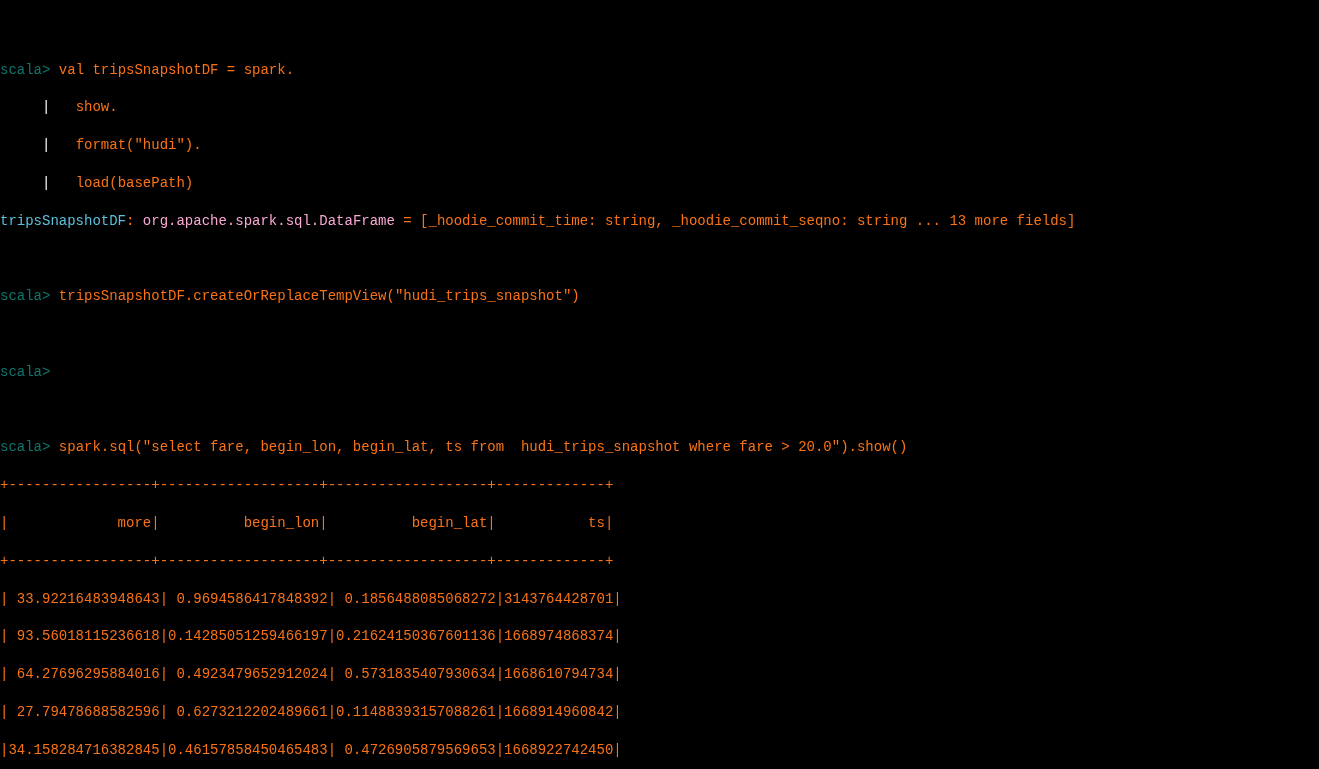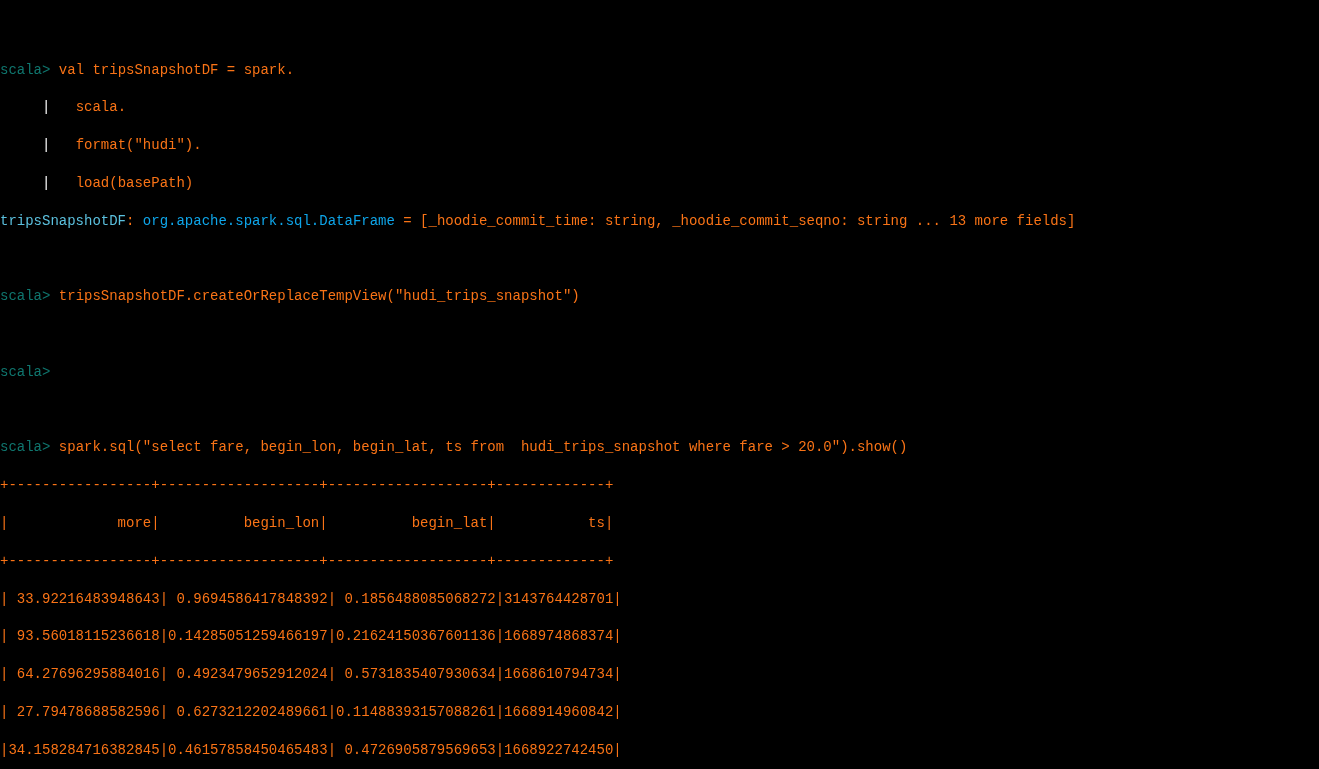--- a/index.html
+++ b/index.html
@@ -8,30 +8,30 @@
       font-family: "Consolas", "Monaco", "Courier New", monospace;
       font-size: 14px;
       line-height: 1.35;
       margin: 0;
       padding: 4px 0;
       white-space: pre;
     }
     .prompt { color: #0f766e; }
     .continuation { color: #fff; }
     .var-name { color: #5bc0de; margin-top: 44px; }
-    .type-decl { color: #0ea5e9; }
+    .type-decl { color: #f9a8d4; }
     .output { color: #f97316; }
     .line { white-space: pre; }
   </style>
 </head>
 <body>
 
 
 <div class="line"><span class="prompt">scala&gt;</span><span class="output"> val tripsSnapshotDF = spark.</span></div>
-<div class="line"><span class="continuation">     |</span><span class="output">   scala.</span></div>
+<div class="line"><span class="continuation">     |</span><span class="output">   show.</span></div>
 <div class="line"><span class="continuation">     |</span><span class="output">   format("hudi").</span></div>
 <div class="line"><span class="continuation">     |</span><span class="output">   load(basePath)</span></div>
 <div class="line"><span class="var-name">tripsSnapshotDF</span><span class="output">: </span><span class="type-decl">org.apache.spark.sql.DataFrame</span><span class="output"> = [_hoodie_commit_time: string, _hoodie_commit_seqno: string ... 13 more fields]</span></div>
 <div class="line"> </div>
 <div class="line"><span class="prompt">scala&gt;</span><span class="output"> tripsSnapshotDF.createOrReplaceTempView("hudi_trips_snapshot")</span></div>
 <div class="line"> </div>
 <div class="line"><span class="prompt">scala&gt;</span></div>
 <div class="line"> </div>
 <div class="line"><span class="prompt">scala&gt;</span><span class="output"> spark.sql("select fare, begin_lon, begin_lat, ts from  hudi_trips_snapshot where fare &gt; 20.0").show()</span></div>
 <div class="line output">+-----------------+-------------------+-------------------+-------------+</div>

